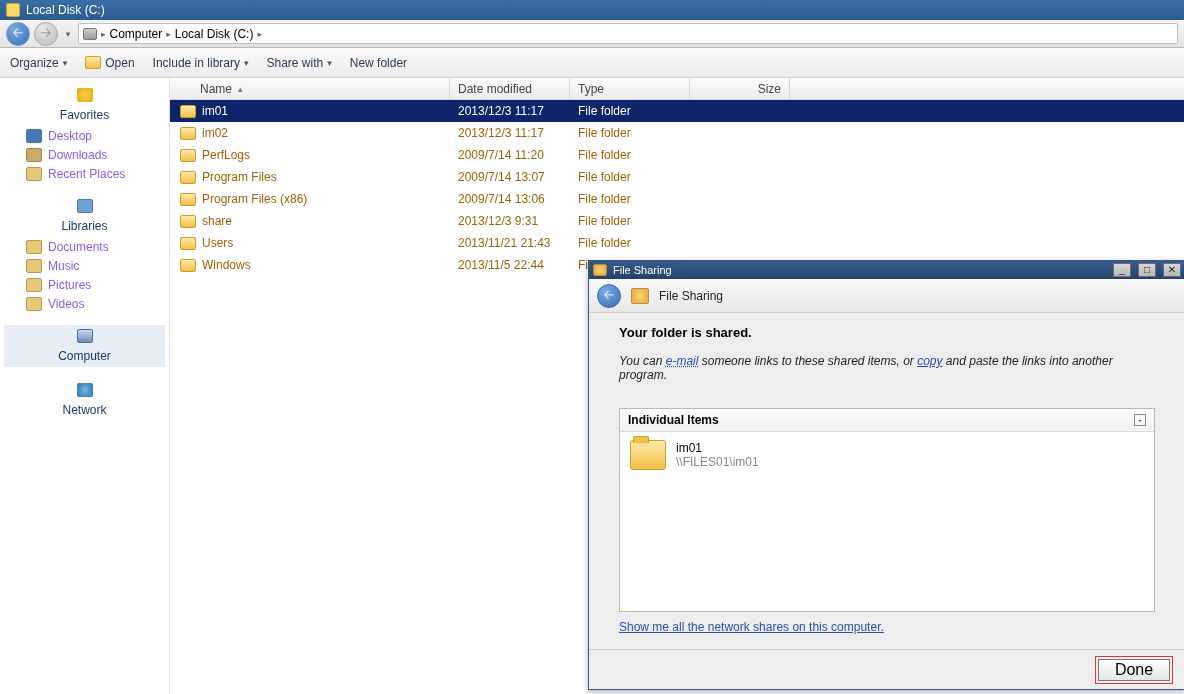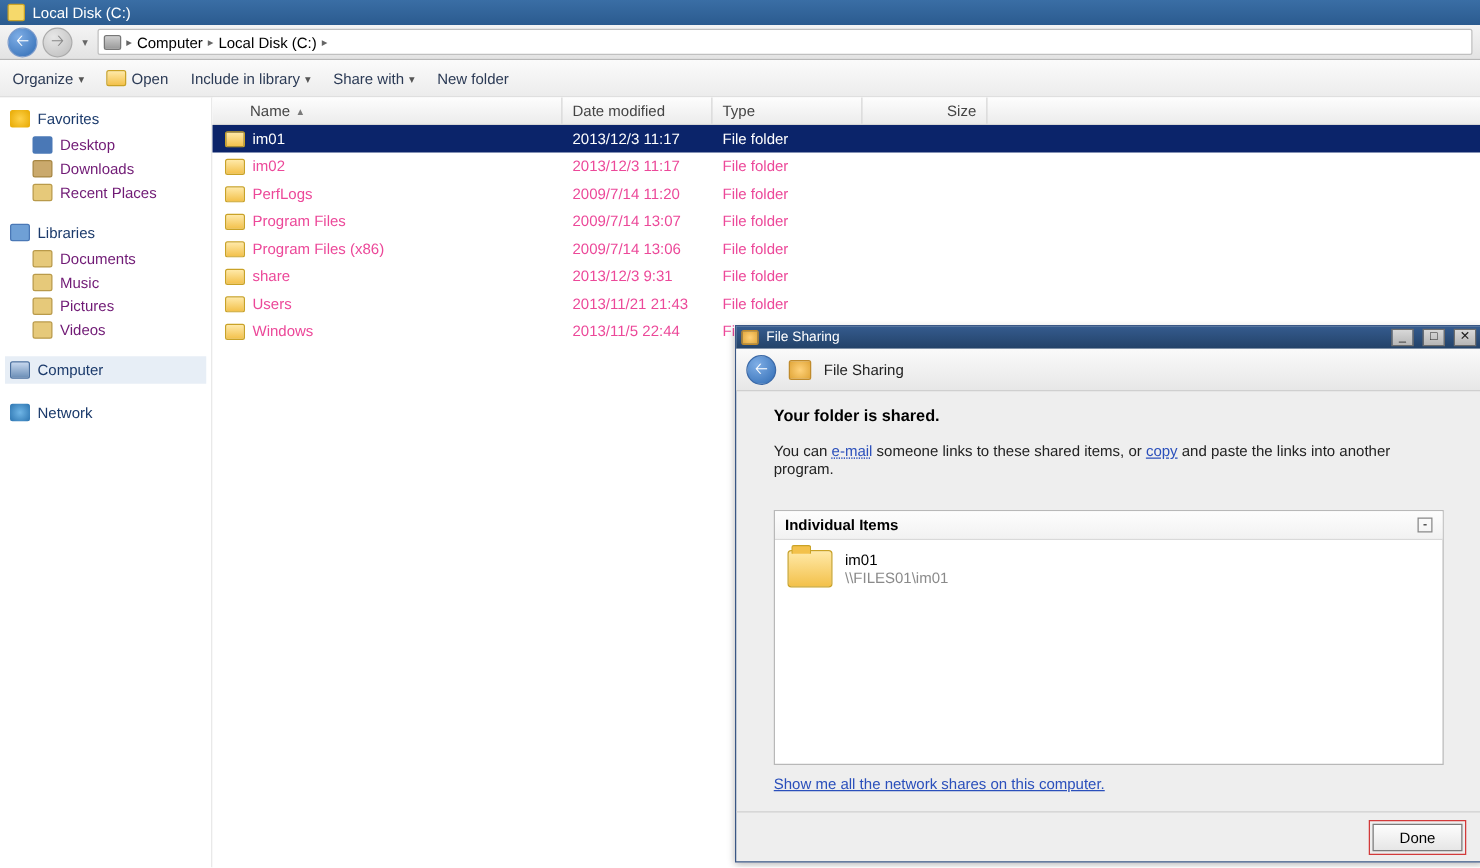--- a/index.html
+++ b/index.html
@@ -108,25 +108,26 @@
     width: 170px;
     background: #fff;
     border-right: 1px solid #e2e2e2;
     padding: 6px 4px;
   }
   .nav .grp-h {
     display: flex; align-items: center; gap: 6px;
     padding: 4px 4px;
     color: #1b3a6b;
     font-weight: 400;
+    flex-direction: column;
   }
   .nav .item {
     display: flex; align-items: center; gap: 6px;
     padding: 2px 4px 2px 22px;
-    color: #701a75;
+    color: #8b5cf6;
     cursor: pointer;
     height: 19px;
   }
   .ic {
     width: 16px; height: 14px; display: inline-block; border-radius: 2px;
     flex-shrink: 0;
   }
   .ic-star { background: radial-gradient(circle, #ffd24a, #e6a800); }
   .ic-desk { background: #4a78b6; }
   .ic-down { background: #caa96c; border: 1px solid #a78642; }
@@ -159,21 +160,21 @@
   .col.name { width: 280px; padding-left: 30px;}
   .col.date { width: 120px; }
   .col.type { width: 120px; }
   .col.size { width: 100px; justify-content: flex-end; }
   .sort-arrow::after { content: "▴"; color: #7a7a7a; margin-left: 2px; font-size: 9px; }
 
   .row {
     display: flex;
     height: 22px;
     align-items: center;
-    color: #ec4899;
+    color: #a16207;
   }
   .row.sel { background: #0b246a; color: #fff; }
   .cell { padding: 0 8px; overflow: hidden; white-space: nowrap; }
   .cell.name { width: 280px; display: flex; align-items: center; gap: 6px; padding-left: 10px;}
   .cell.date { width: 120px; }
   .cell.type { width: 120px; }
   .cell.size { width: 100px; }
   .folder-ico {
     width: 16px; height: 13px;
     background: linear-gradient(#ffe9a8, #f3c14b);
@@ -229,21 +230,21 @@
     background: radial-gradient(circle, #ffd27a, #e0a538);
     border: 1px solid #c08b2c; border-radius: 2px;
   }
   .dlg-hd .ht { font-weight: 400; color: #222; }
 
   .dlg-body {
     padding: 12px 30px 8px 30px;
     height: 336px;
   }
   .dlg-body .bold { font-weight: bold; font-size: 13px; }
-  .dlg-body .desc { margin-top: 14px; color: #222; }
+  .dlg-body .desc { margin-top: 14px; color: #222; font-style: italic; }
   .lnk { color: #2a4fbb; text-decoration: underline; cursor: pointer; }
   .lnk.dashed { text-decoration-style: dotted; }
 
   .items-box {
     margin-top: 26px;
     border: 1px solid #b8b8b8;
     background: #fff;
     height: 204px;
     display: flex; flex-direction: column;
   }
@@ -293,21 +294,21 @@
   }
   .done-wrap {
     padding: 2px;
     border: 1px solid #d23a3a;
   }
   .done-btn {
     width: 72px; height: 22px;
     background: linear-gradient(#fdfdfd, #e6e6e6);
     border: 1px solid #7a7a7a;
     cursor: pointer;
-    font-family: inherit; font-size: 12px;
+    font-family: inherit; font-size: 16px;
   }
 </style>
 </head>
 <body>
 
 <div class="titlebar">
   <span class="title-icon"></span>
   <span>Local Disk (C:)</span>
 </div>
 

